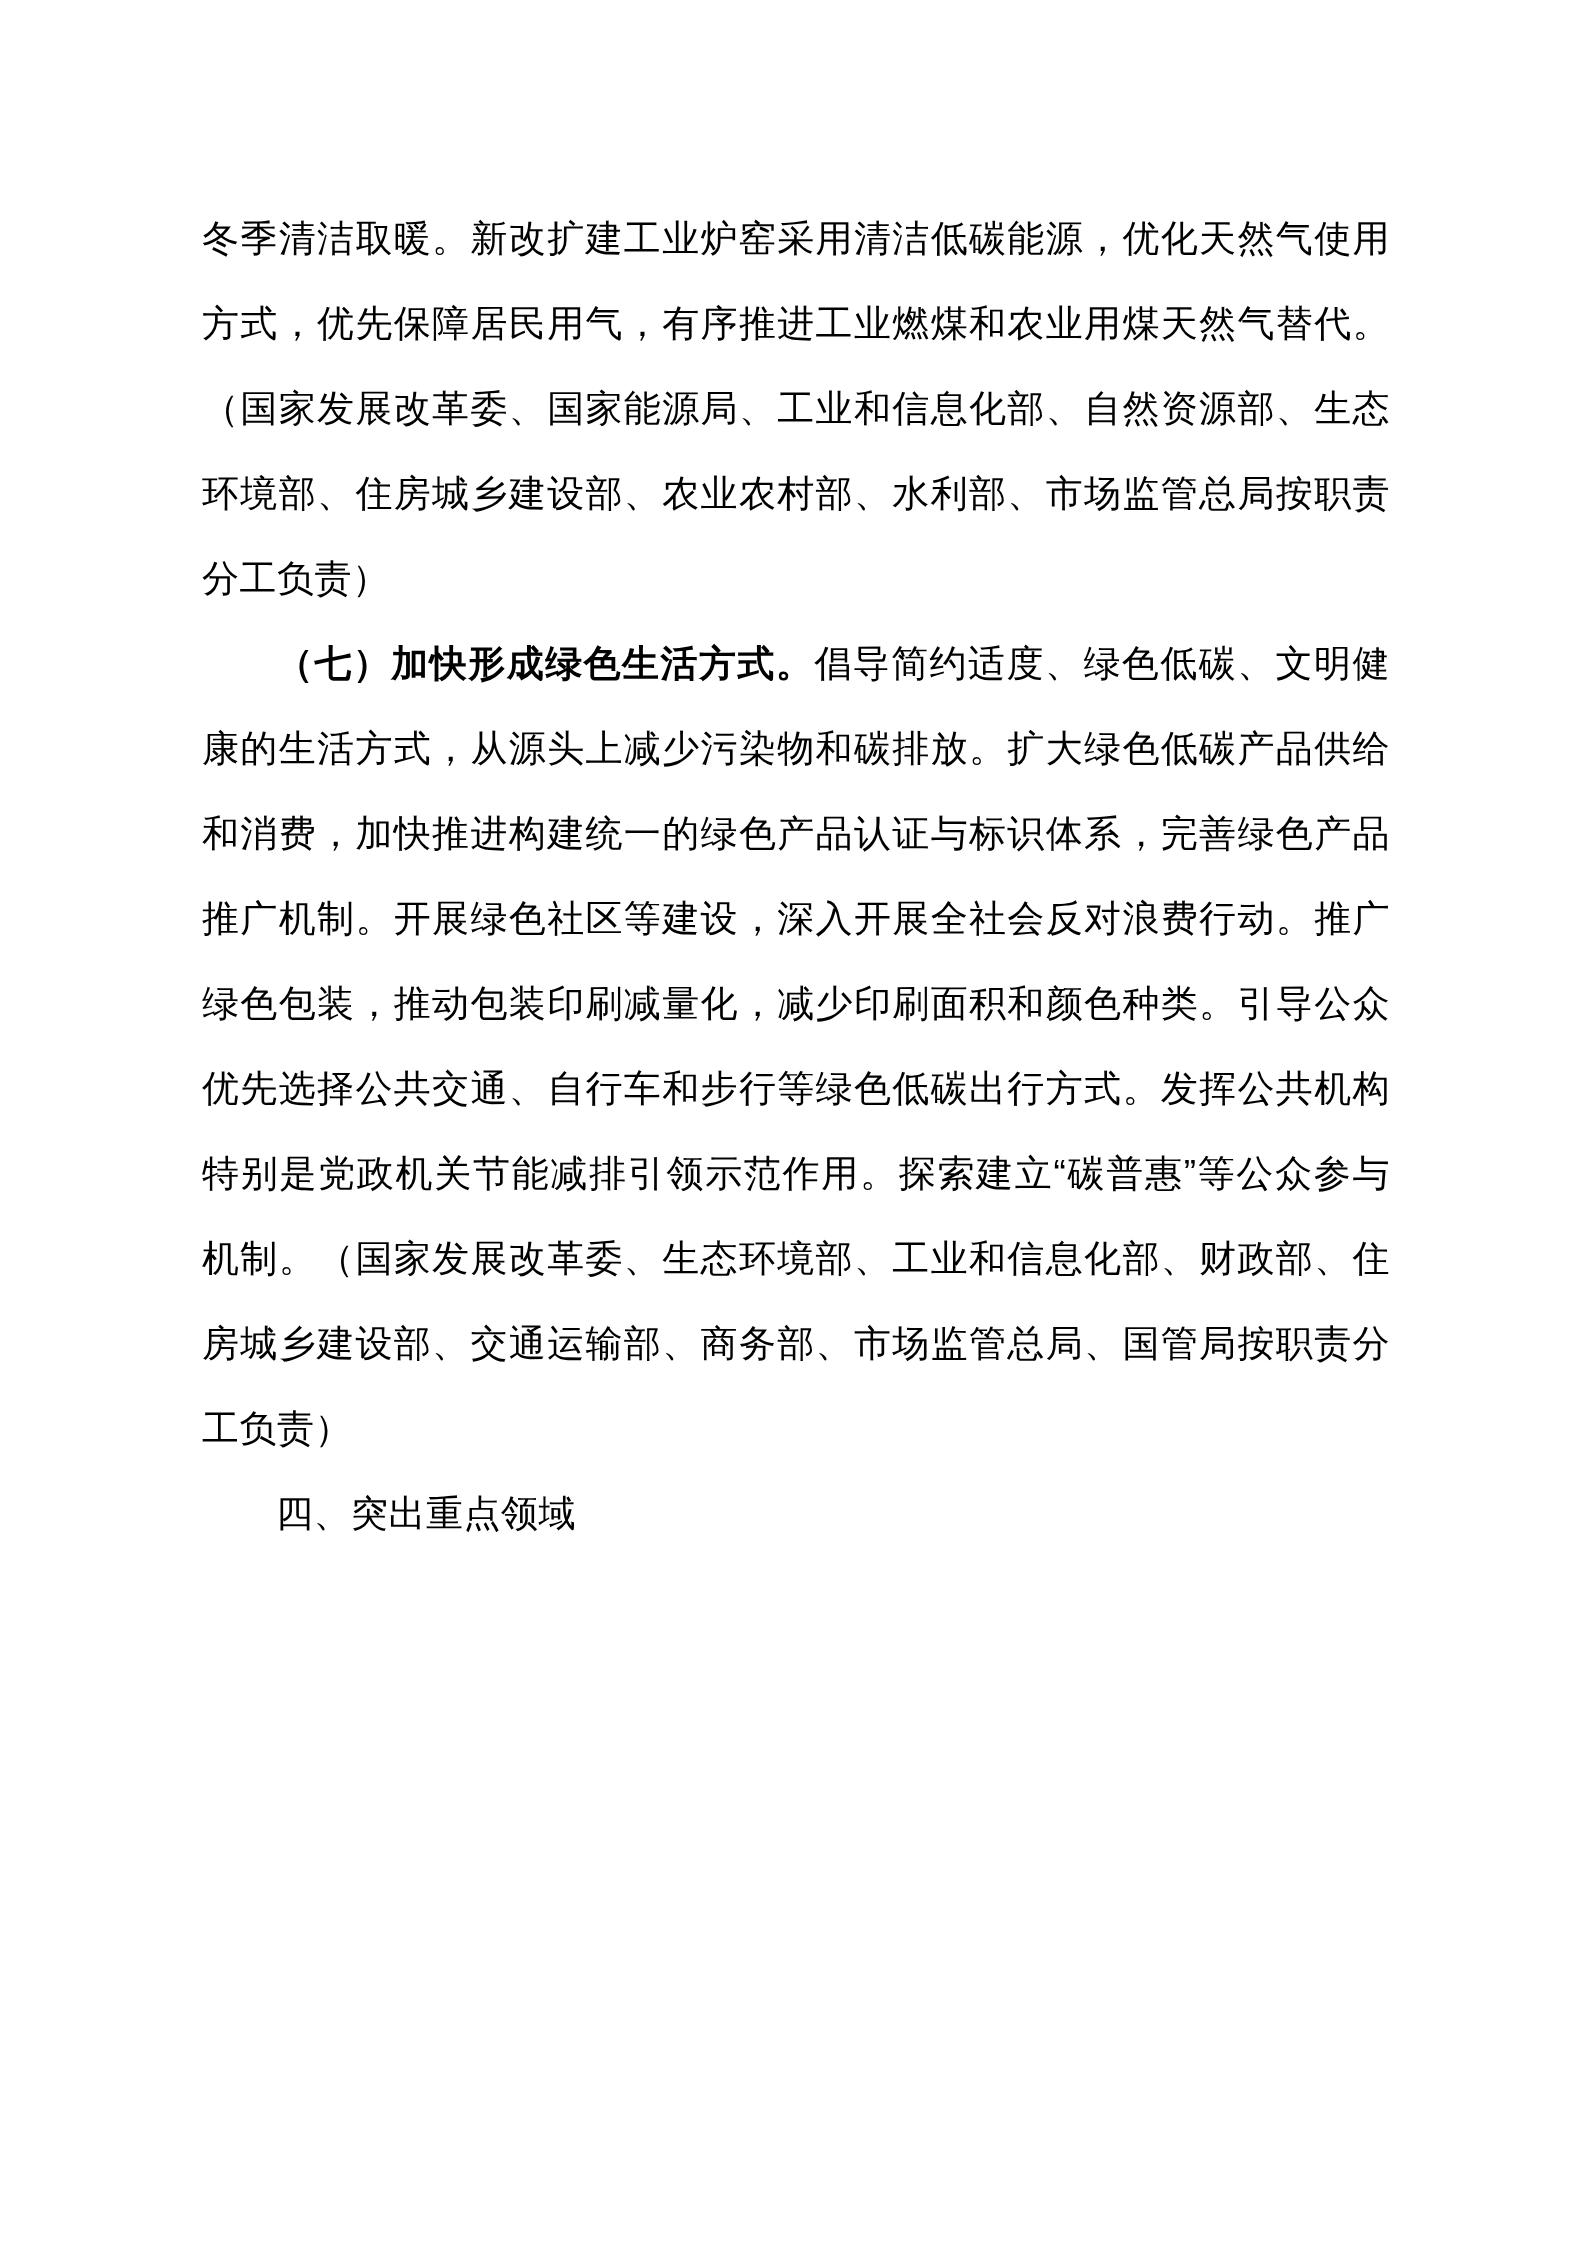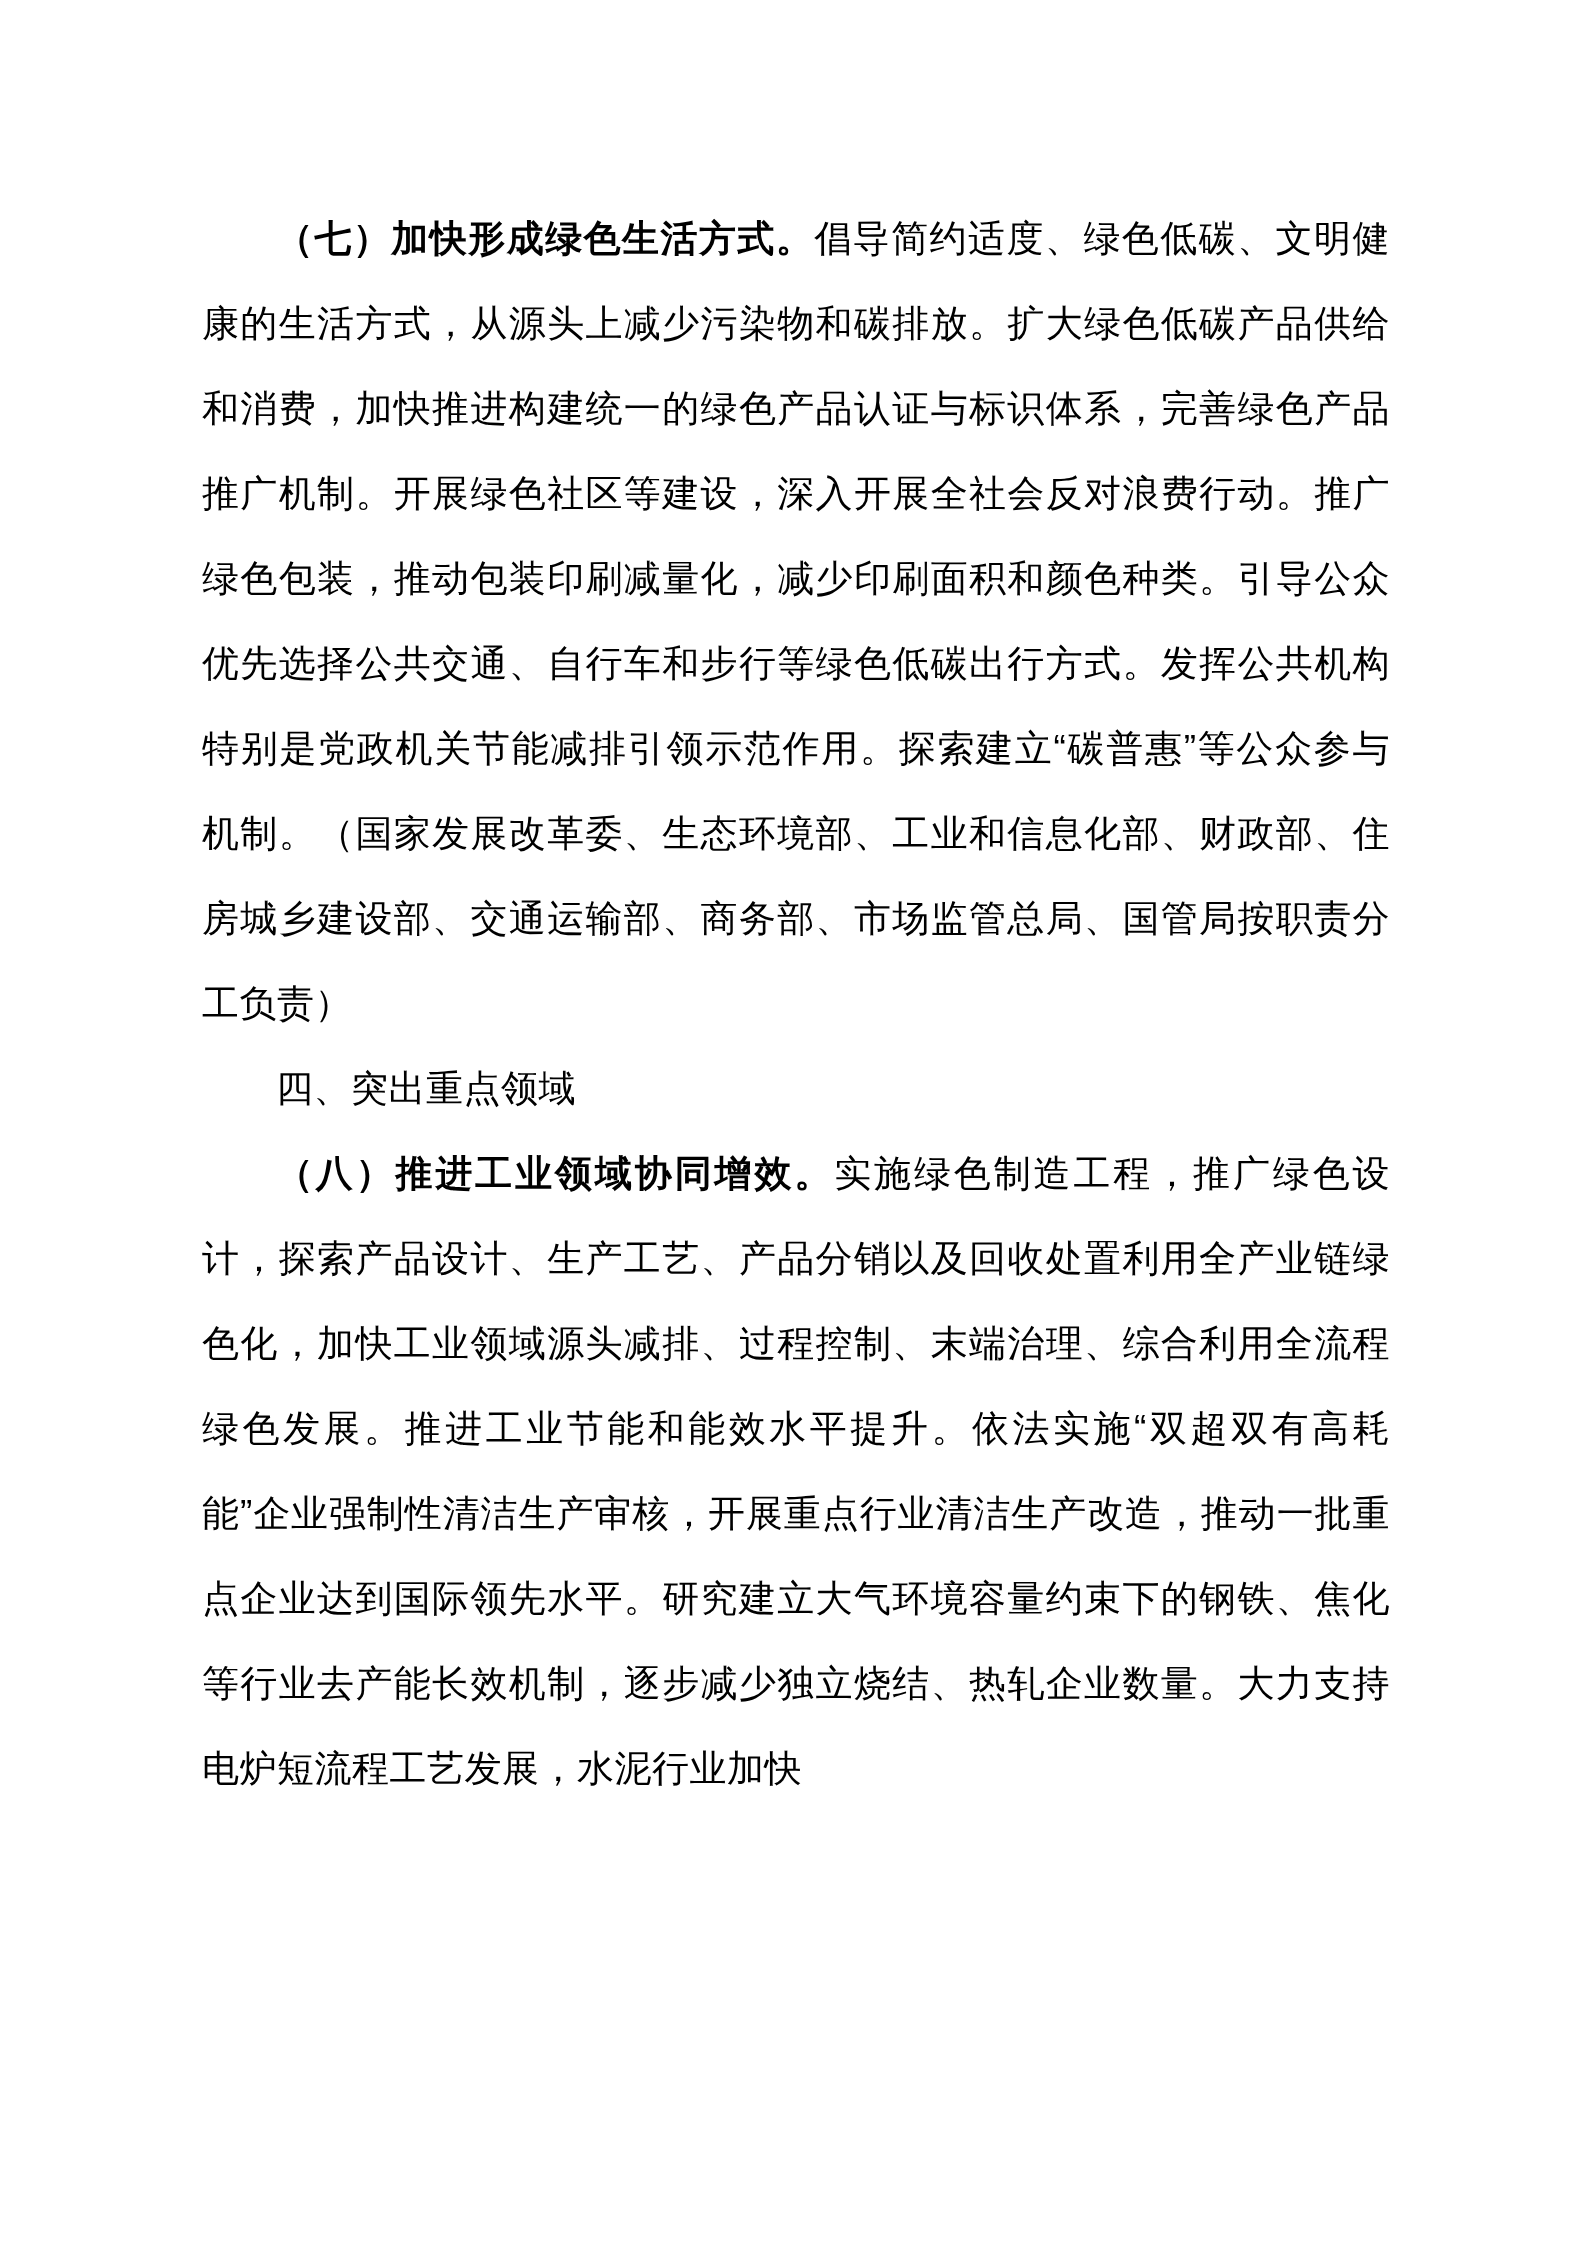--- a/index.html
+++ b/index.html
@@ -39,20 +39,20 @@
   }
   .heading {
     font-weight: 400;
   }
 </style>
 </head>
 <body>
 
 <div class="page">
 
+  <p class="para no-indent"><span>冬季清洁取暖。新改扩建工业炉窑采用清洁低碳能源，优化天然气使用方式，优先保障居民用气，有序推进工业燃煤和农业用煤天然气替代。（国家发展改革委、国家能源局、工业和信息化部、自然资源部、生态环境部、住房城乡建设部、农业农村部、水利部、市场监管总局按职责分工负责）</span></p>
 
   <p class="para"><b class="lead">（七）加快形成绿色生活方式。</b><span>倡导简约适度、绿色低碳、文明健康的生活方式，从源头上减少污染物和碳排放。扩大绿色低碳产品供给和消费，加快推进构建统一的绿色产品认证与标识体系，完善绿色产品推广机制。开展绿色社区等建设，深入开展全社会反对浪费行动。推广绿色包装，推动包装印刷减量化，减少印刷面积和颜色种类。引导公众优先选择公共交通、自行车和步行等绿色低碳出行方式。发挥公共机构特别是党政机关节能减排引领示范作用。探索建立“碳普惠”等公众参与机制。（国家发展改革委、生态环境部、工业和信息化部、财政部、住房城乡建设部、交通运输部、商务部、市场监管总局、国管局按职责分工负责）</span></p>
 
   <p class="para heading"><span>四、突出重点领域</span></p>
 
-  <p class="para"><b class="lead">（八）推进工业领域协同增效。</b><span>实施绿色制造工程，推广绿色设计，探索产品设计、生产工艺、产品分销以及回收处置利用全产业链绿色化，加快工业领域源头减排、过程控制、末端治理、综合利用全流程绿色发展。推进工业节能和能效水平提升。依法实施“双超双有高耗能”企业强制性清洁生产审核，开展重点行业清洁生产改造，推动一批重点企业达到国际领先水平。研究建立大气环境容量约束下的钢铁、焦化等行业去产能长效机制，逐步减少独立烧结、热轧企业数量。大力支持电炉短流程工艺发展，水泥行业加快</span></p>
 
 </div>
 
 </body></html>

